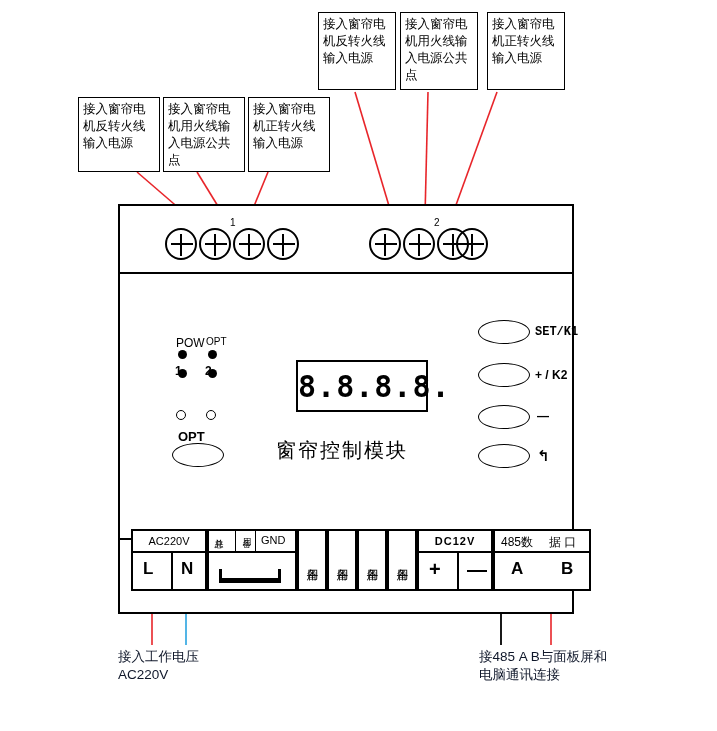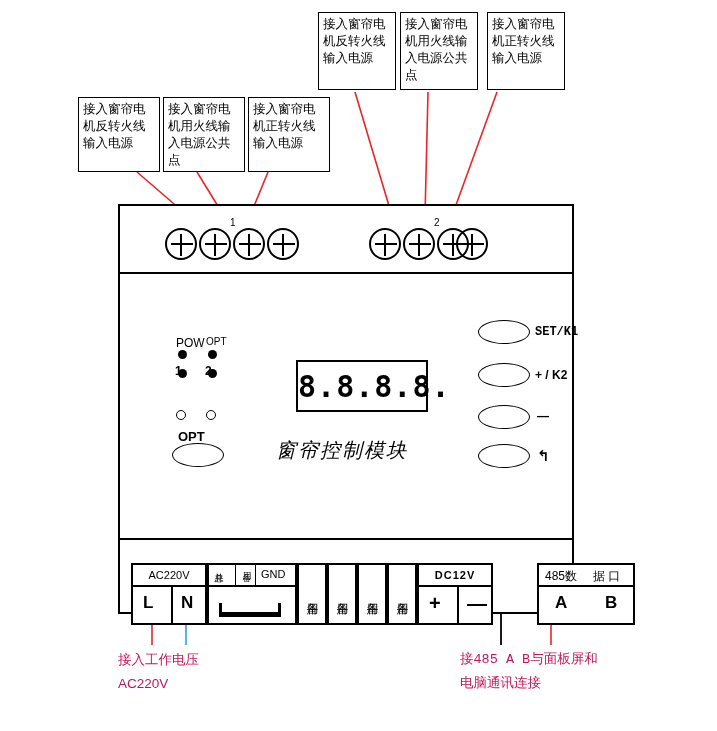--- a/index.html
+++ b/index.html
@@ -31,41 +31,41 @@
   .circ{position:absolute;width:10px;height:10px;border-radius:50%;border:1.5px solid #000;box-sizing:border-box;}
   .num1{position:absolute;left:176px;top:366px;font-size:12px;font-weight:bold;}
   .num2{position:absolute;left:206px;top:366px;font-size:12px;font-weight:bold;}
   .optword{position:absolute;left:178px;top:429px;font-size:13px;font-weight:bold;}
   .optellipse{position:absolute;left:172px;top:443px;width:52px;height:24px;border:1.5px solid #000;border-radius:50%;box-sizing:border-box;}
 
   
   .display{position:absolute;left:296px;top:360px;width:132px;height:52px;border:2px solid #000;box-sizing:border-box;background:#fff;
            display:flex;align-items:center;justify-content:space-around;}
   .seg{font-family:"DejaVu Sans Mono","Liberation Mono",monospace;font-size:30px;font-weight:bold;color:#000;letter-spacing:1px;}
-  .modtitle{position:absolute;left:276px;top:437px;font-size:20px;letter-spacing:2px;color:#000;font-style:italic;}
+  .modtitle{position:absolute;left:276px;top:437px;font-size:20px;letter-spacing:2px;color:#000;}
 
   
   .btn{position:absolute;width:52px;height:24px;border:1.5px solid #000;border-radius:50%;box-sizing:border-box;}
   .btnlabel{position:absolute;font-size:12px;font-weight:bold;color:#000;}
 
   
-  .botwrap{position:absolute;left:131px;top:563px;width:430px;height:74px;text-decoration:underline;}
+  .botwrap{position:absolute;left:131px;top:529px;width:430px;height:74px;text-decoration:underline;}
   .cell{position:absolute;top:0;height:62px;border:2px solid #000;box-sizing:border-box;background:#fff;}
   .cell .top{position:absolute;left:0;top:0;width:100%;height:22px;border-bottom:2px solid #000;box-sizing:border-box;
              display:flex;align-items:center;justify-content:center;font-size:11px;}
   .cell .bot{position:absolute;left:0;top:22px;width:100%;height:38px;display:flex;align-items:center;justify-content:center;
              font-size:17px;font-weight:bold;}
   .cellv{position:absolute;top:0;height:62px;border:2px solid #000;box-sizing:border-box;background:#fff;
          display:flex;align-items:center;justify-content:center;}
   .cellv span{writing-mode:vertical-rl;font-size:12px;line-height:13px;letter-spacing:1px;}
   .smallsplit{position:absolute;top:0;height:22px;border-left:1px solid #000;box-sizing:border-box;}
 
   .gndbar{position:absolute;background:#000;}
 
-  .bottext{position:absolute;font-size:13.5px;line-height:24px;color:#be185d;}
+  .bottext{position:absolute;font-size:13.5px;line-height:18px;color:#0f172a;}
 </style>
 </head>
 <body>
 
 <div class="root">
 
   <svg class="lines" viewBox="0 0 717 731">
 
     <line x1="137" y1="172" x2="188" y2="216" stroke="#e8252a" stroke-width="1.6"></line>
     <line x1="197" y1="172" x2="224" y2="216" stroke="#e8252a" stroke-width="1.6"></line>
@@ -190,29 +190,29 @@
 
     <div class="cell" style="left:286px;width:76px;">
       <div class="top" style="font-weight:bold;letter-spacing:1px;">DC12V</div>
       <div class="bot" style="display:block;">
         <span style="position:absolute;left:10px;top:5px;font-size:20px;">+</span>
         <span style="position:absolute;left:48px;top:5px;font-size:20px;">—</span>
       </div>
       <div style="position:absolute;left:38px;top:22px;width:0;height:38px;border-left:2px solid #000;"></div>
     </div>
 
-    <div class="cell" style="left:362px;width:98px;margin-left:44px;">
+    <div class="cell" style="left:362px;width:98px;">
       <div class="top" style="display:block;">
         <span style="position:absolute;left:6px;top:3px;font-size:12px;">485数</span>
         <span style="position:absolute;left:54px;top:3px;font-size:12px;">据 口</span>
       </div>
       <div class="bot" style="display:block;">
         <span style="position:absolute;left:16px;top:6px;">A</span>
         <span style="position:absolute;left:66px;top:6px;">B</span>
       </div>
     </div>
 
   </div>
 
   <div class="bottext" style="left:118px;top:648px;width:120px;">接入工作电压AC220V</div>
-  <div class="bottext" style="left:460px;top:648px;width:140px;font-family:Liberation Mono, monospace;">接485 A B与面板屏和电脑通讯连接</div>
+  <div class="bottext" style="left:479px;top:648px;width:140px;">接485 A B与面板屏和电脑通讯连接</div>
 
 </div>
 
 </body></html>

